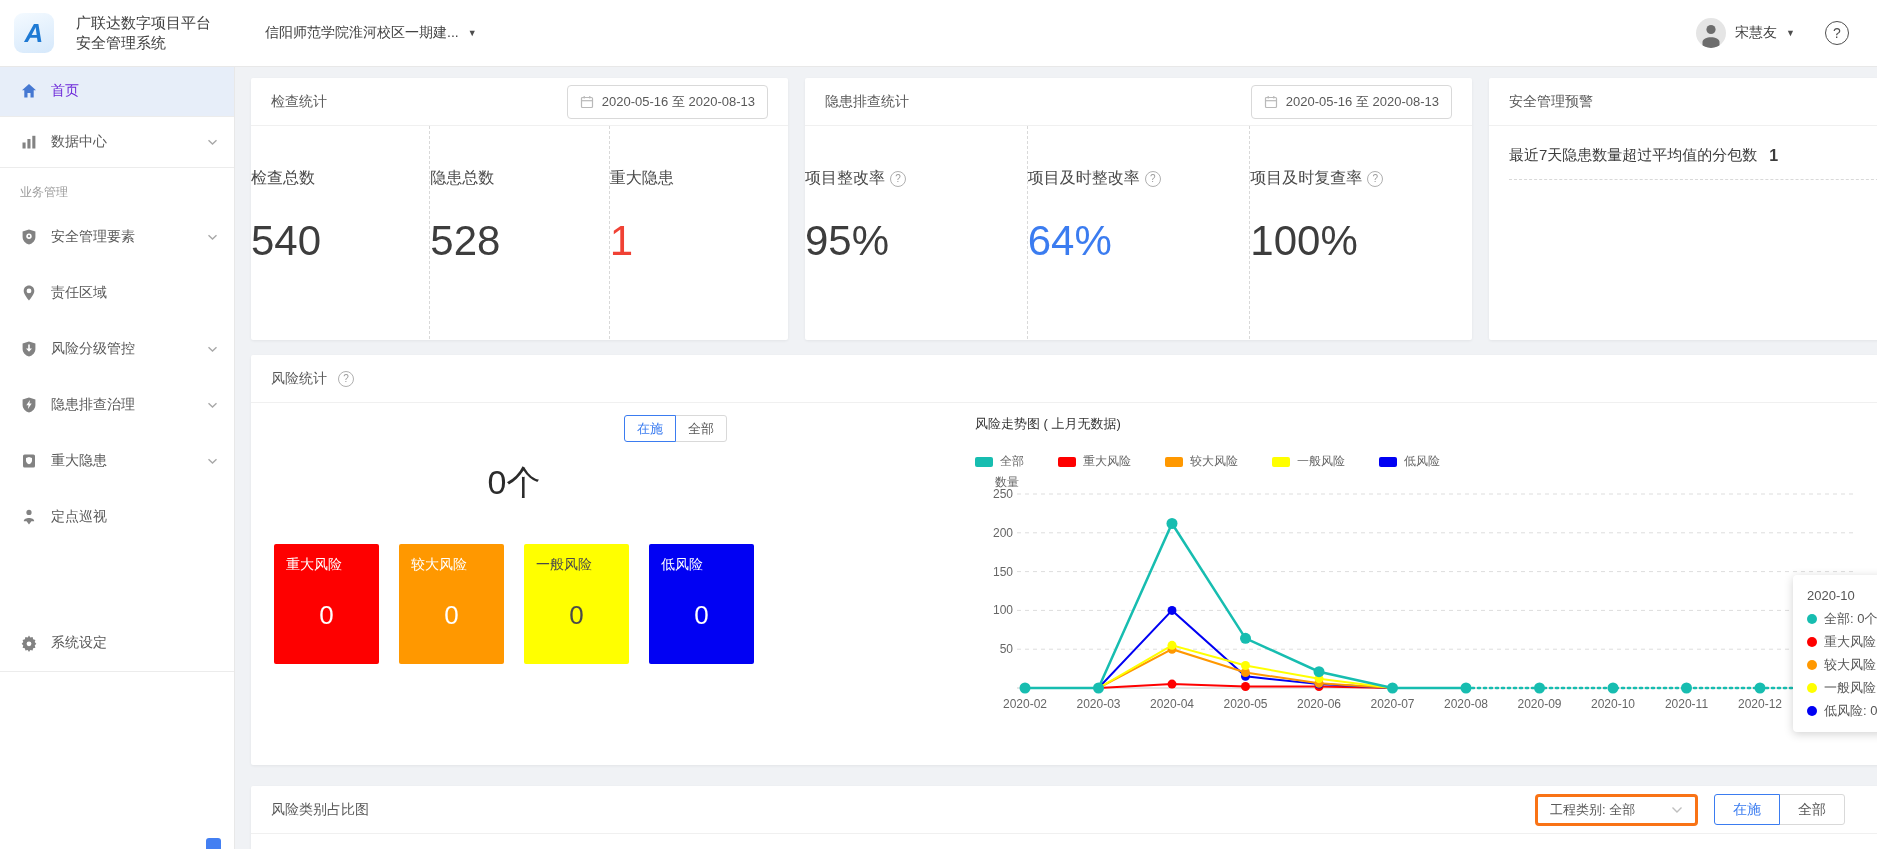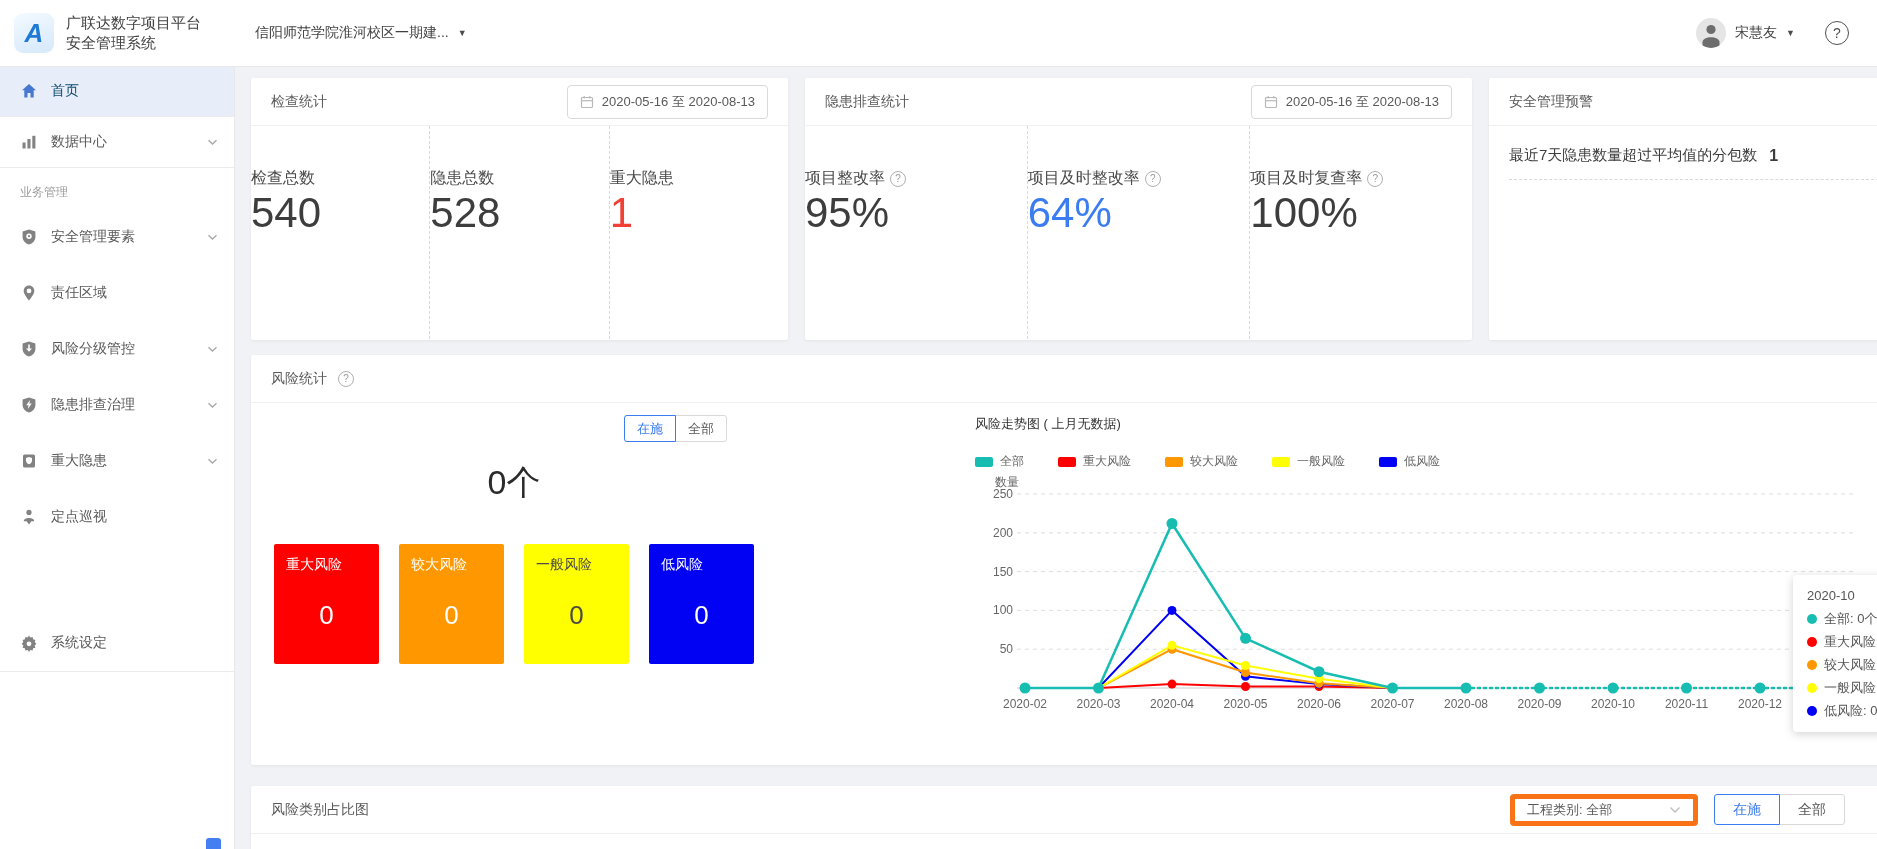--- a/index.html
+++ b/index.html
@@ -5,36 +5,36 @@
   html,body{margin:0;padding:0;background:#fff;overflow:hidden}
   .viewport{position:relative;width:1877px;height:849px;background:#f0f2f5;overflow:hidden;
     font-family:"Liberation Sans","DejaVu Sans",sans-serif;color:#333}
 
   
   .app-header{position:absolute;top:0;left:0;right:0;height:66px;background:#fff;
     border-bottom:1px solid #e8e8e8;display:flex;align-items:center;z-index:5}
   .logo{width:40px;height:40px;margin-left:14px;border-radius:9px;
     background:linear-gradient(160deg,#f4faff,#d5e8fb);display:flex;align-items:center;
     justify-content:center;font-weight:bold;font-style:italic;font-size:26px;color:#1f7ad4}
-  .app-title{margin-left:12px;font-size:15px;color:#424242;line-height:20px}
+  .app-title{margin-left:22px;font-size:15px;color:#424242;line-height:20px}
   .project-selector{margin-left:54px;font-size:14px;color:#424242;display:flex;align-items:center;gap:9px;cursor:pointer}
   .caret{font-size:9px;color:#4d4d4d}
   .header-right{margin-left:auto;display:flex;align-items:center;gap:30px;margin-right:28px}
   .user{display:flex;align-items:center;gap:9px;font-size:14px;color:#424242;cursor:pointer}
   .avatar{width:30px;height:30px;border-radius:50%;background:#e5e5e5;overflow:hidden}
   .help-circle{width:22px;height:22px;border-radius:50%;border:1.5px solid #4f4f4f;color:#4f4f4f;
     display:flex;align-items:center;justify-content:center;font-size:14px;cursor:pointer}
 
   
   .sidebar{position:absolute;top:66px;left:0;width:234px;bottom:0;background:#fff;border-right:1px solid #e8e8e8;z-index:4}
   .nav-item{height:50px;display:flex;align-items:center;padding:0 16px 0 20px;gap:13px;
     font-size:14px;color:#5a5a5a;cursor:pointer}
   .nav-item.biz{height:56px}
   .nav-item .nav-icon{width:18px;height:18px;color:#828282;flex:0 0 18px}
-  .nav-item.selected{background:#e7eef9;color:#0c4a6e}
+  .nav-item.selected{background:#e7eef9;color:#6d28d9}
   .nav-item.selected .nav-icon{color:#4678d2}
   .nav-item .chev{margin-left:auto;display:flex}
   .nav-section{padding:16px 0 8px 20px;font-size:12px;color:#9b9b9b}
   .nav-divider{height:1px;background:#ececec}
   .nav-spacer{height:70px}
   .partial-blue{position:absolute;left:206px;top:838px;width:15px;height:11px;background:#437ff2;border-radius:3px 3px 0 0;z-index:6}
 
   
   .main{position:absolute;left:234px;top:66px;right:0;bottom:0;padding:12px 0 0 17px;overflow:visible}
   .row1{display:flex;gap:17px}
@@ -48,21 +48,21 @@
     display:flex;align-items:center;gap:8px;padding:0 12px;font-size:13px;color:#595959;cursor:pointer}
 
   .card-inspection{flex:0 0 537px;height:262px}
   .card-hazard{flex:0 0 667px;height:262px}
   .card-warning{flex:0 0 420px;height:262px}
 
   .stats-row{display:flex;height:213px}
   .stat-col{flex:1;display:flex;flex-direction:column;align-items:flex-start;padding-top:42px}
   .stat-col + .stat-col{border-left:1px dashed #d9d9d9}
   .stat-label{font-size:16px;color:#4a4a4a;display:flex;align-items:center}
-  .stat-value{font-size:42px;color:#3d3d3d;}
+  .stat-value{font-size:42px;color:#3d3d3d;margin-top:28px}
 
   .warning-body{padding:20px 20px 0 20px}
   .warning-line{display:flex;align-items:center;font-size:15px;color:#3d3d3d;
     padding-bottom:14px;border-bottom:1px dashed #d9d9d9}
   .warning-value{font-weight:bold;font-size:16px;margin-left:12px}
 
   
   .card-risk{width:1641px;height:410px;margin-top:15px}
   .risk-body{display:flex}
   .risk-left{width:710px;box-sizing:border-box;padding:12px 0 0 23px}
@@ -91,21 +91,21 @@
   .chart-tooltip{position:absolute;left:1793px;top:575px;width:178px;background:#fff;border-radius:4px;
     box-shadow:0 2px 10px rgba(0,0,0,.18);padding:10px 14px;font-size:13px;color:#555;z-index:8}
   .tt-title{height:22px;line-height:22px}
   .tt-row{display:flex;align-items:center;gap:7px;height:23px}
   .tt-dot{width:10px;height:10px;border-radius:50%;flex:0 0 10px}
 
   
   .card-bottom{width:1641px;height:150px;margin-top:21px}
   .card-bottom .card-header{justify-content:space-between}
   .bottom-controls{display:flex;align-items:center;gap:16px}
-  .select-box{height:32px;width:188px;border:5px solid #f97316;border-radius:4px;display:flex;
+  .select-box{height:32px;width:163px;border:3px solid #f97316;border-radius:4px;display:flex;
     align-items:center;padding:0 12px;font-size:13px;color:#595959;box-sizing:border-box;cursor:pointer}
   .select-box .chev{margin-left:auto;display:flex}
   .toggle.lg button{height:31px;padding:0 18px;font-size:14px}
 </style>
 </head>
 <body>
 
 <div class="viewport">
 
   <header class="app-header">

